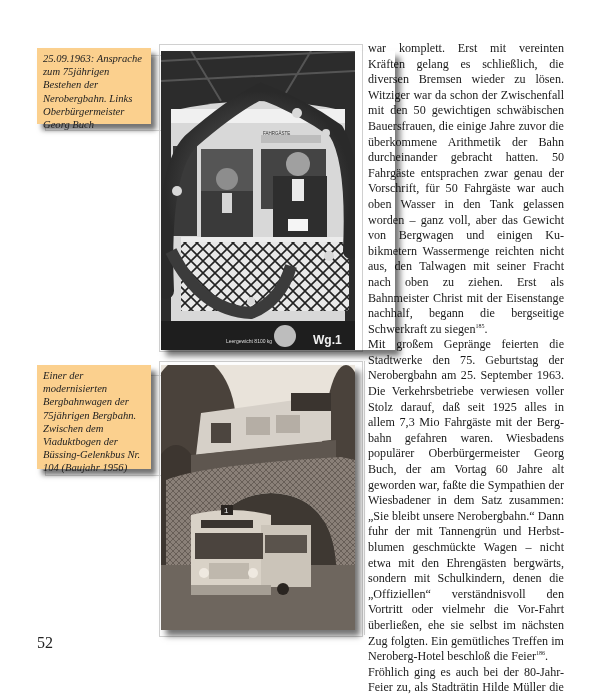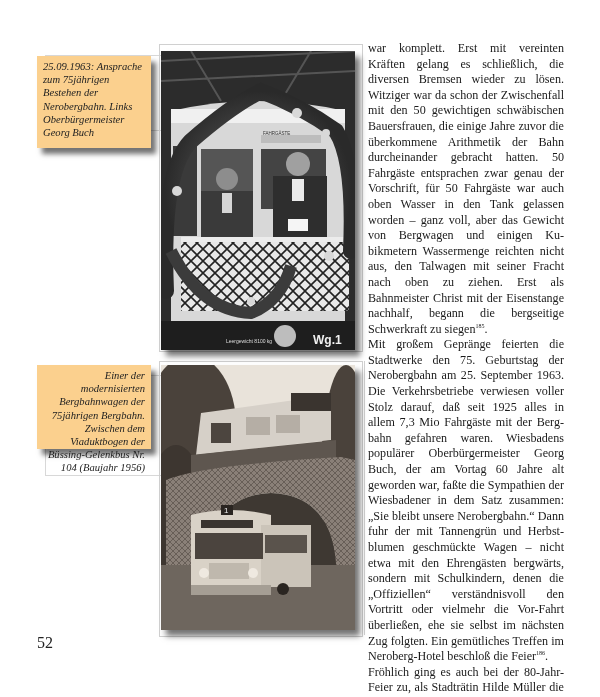--- a/index.html
+++ b/index.html
@@ -35,30 +35,30 @@
     position:absolute; left:37px; top:634px; font-size:16px; color:#222;
   }
   .vline { position:absolute; background:#d0d0d0; width:1px; }
 </style>
 </head>
 <body>
 
 <div class="cap-frame" style="left:45px;top:55px;width:118px;height:74px;"></div>
 <div class="cap-frame" style="left:45px;top:375px;width:118px;height:99px;"></div>
 
-<div class="caption" style="left:37px;top:56px;width:114px;height:92px;">
+<div class="caption" style="left:37px;top:48px;width:114px;height:76px;">
   <span>25.09.1963: Ansprache zum 75jährigen Bestehen der Nerobergbahn. Links Oberbürgermeister Georg Buch</span>
 </div>
 
-<div class="caption" style="left:37px;top:365px;width:114px;height:84px;text-align:right;">
+<div class="caption" style="left:37px;top:365px;width:114px;height:104px;">
   <span>Einer der modernisierten Bergbahnwagen der 75jährigen Bergbahn. Zwischen dem Viaduktbogen der Büssing-Gelenkbus Nr. 104 (Baujahr 1956)</span>
 </div>
 
 <div class="photo-frame" style="left:159px;top:44px;width:202px;height:306px;"></div>
-<div class="photo" style="left:161px;top:51px;width:194px;height:299px;">
+<div class="photo" style="left:161px;top:51px;width:234px;height:299px;">
   <svg width="194" height="299" viewBox="0 0 194 299">
     <defs>
       <pattern id="lattice" width="12" height="12" patternUnits="userSpaceOnUse">
         <rect width="12" height="12" fill="#e8e8e8"></rect>
         <path d="M0 0 L12 12 M12 0 L0 12" stroke="#222" stroke-width="1.6"></path>
       </pattern>
       <radialGradient id="leaf" cx="50%" cy="50%" r="50%">
         <stop offset="0" stop-color="#6a6a6a"></stop>
         <stop offset="1" stop-color="#2a2a2a"></stop>
       </radialGradient>

